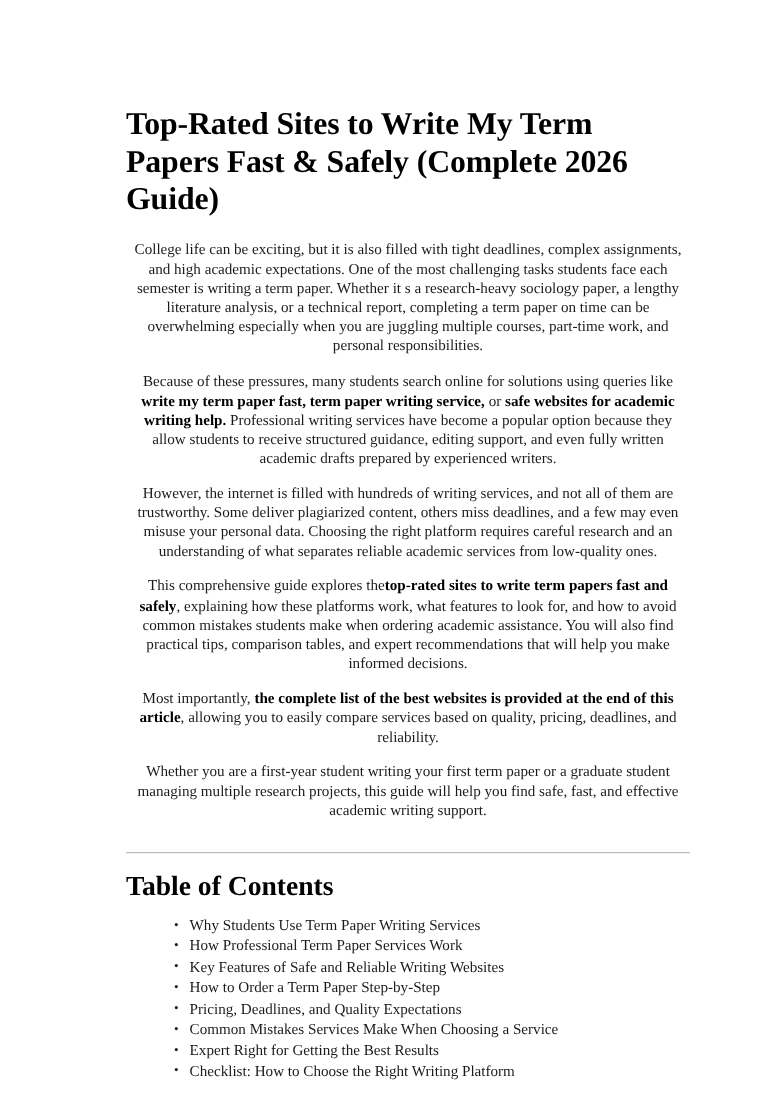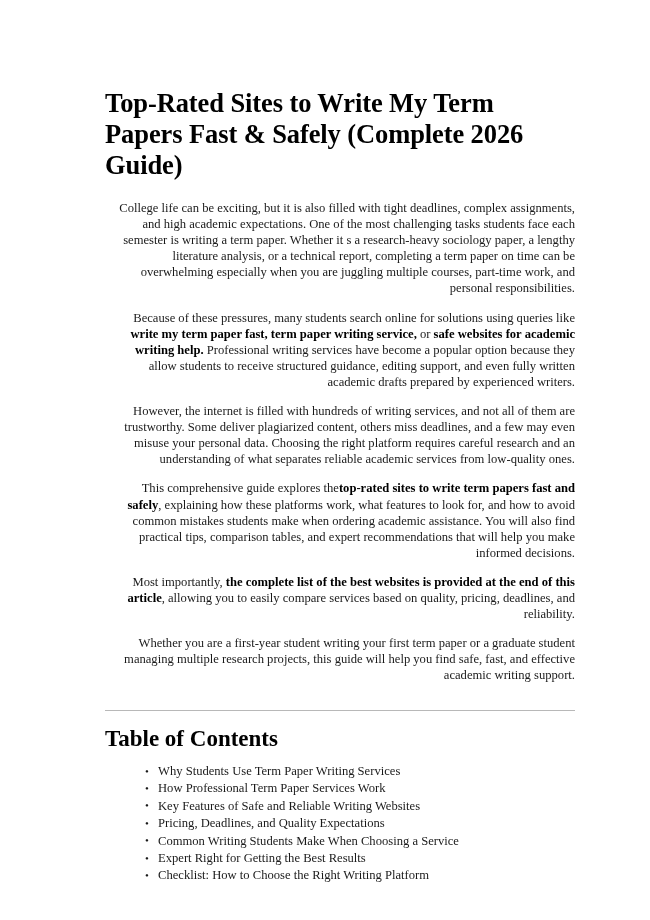--- a/index.html
+++ b/index.html
@@ -40,21 +40,21 @@
     padding-top: 88px;
     letter-spacing: -0.1px;
     color: #000000;
   }
 
   .para {
     font-size: 12.6px;
     line-height: 16.1px;
     margin: 0;
     padding-top: 13px;
-    text-align: right;
+    text-align: center;
     color: #1a1a1a;
   }
 
   .para:first-of-type {
     padding-top: 0;
   }
 
   #para-block-1 {
     padding-top: 19px;
   }
@@ -136,19 +136,20 @@
   </div>
 
   <hr class="divider">
 
   <h2 class="toc-heading">Table of Contents</h2>
 
   <ul class="toc-list" id="toc-list">
       <li>Why Students Use Term Paper Writing Services</li>
       <li>How Professional Term Paper Services Work</li>
       <li>Key Features of Safe and Reliable Writing Websites</li>
+      <li>How to Order a Term Paper Step-by-Step</li>
       <li>Pricing, Deadlines, and Quality Expectations</li>
-      <li>Common Writing Students Make When Choosing a Service</li>
+      <li>Common Mistakes Services Make When Choosing a Service</li>
       <li>Expert Right for Getting the Best Results</li>
       <li>Checklist: How to Choose the Right Writing Platform</li>
     </ul>
 
 </div>
 
 </body></html>

